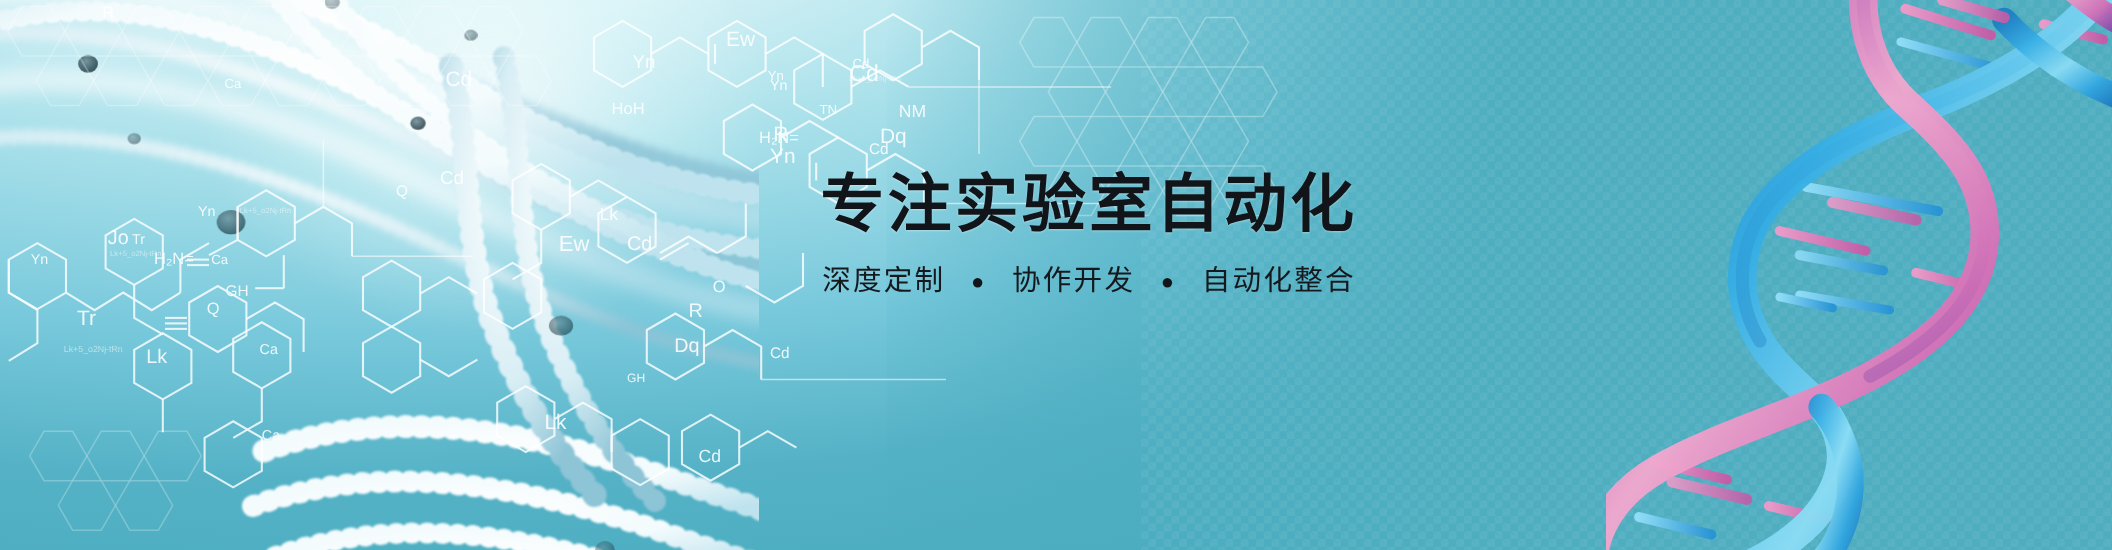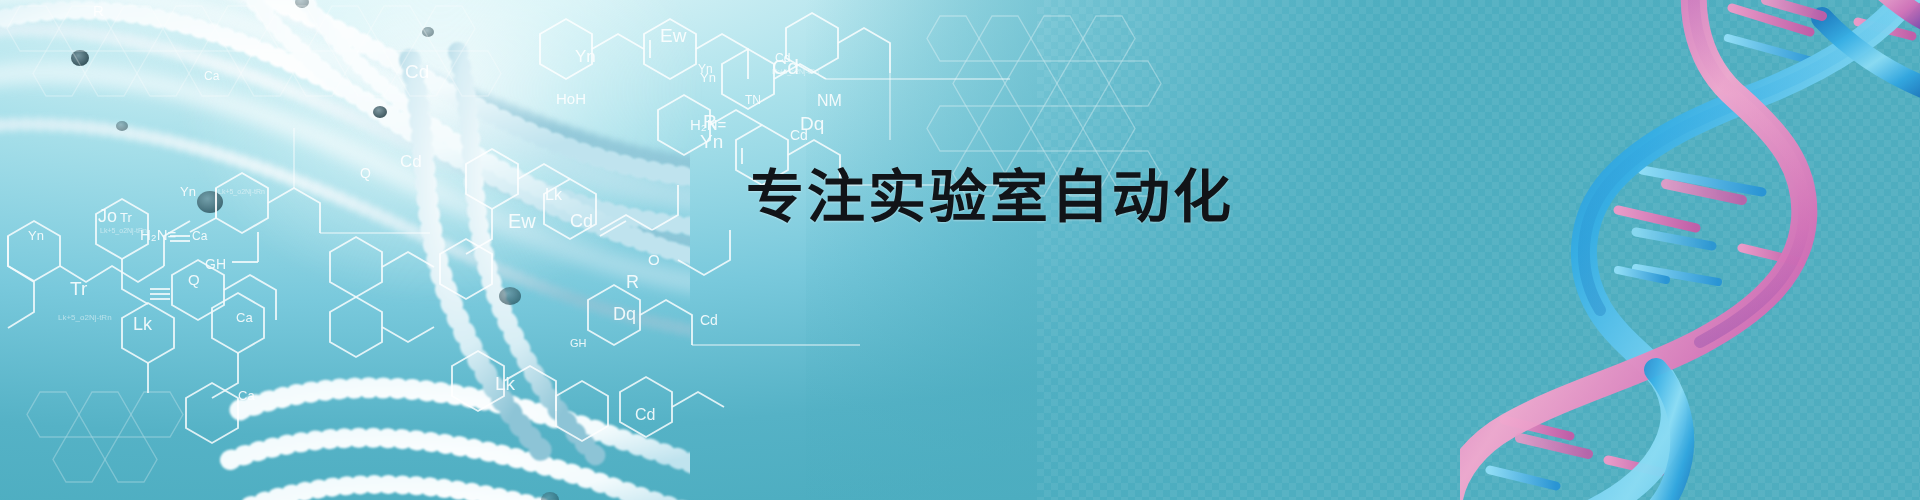--- a/index.html
+++ b/index.html
@@ -42,21 +42,21 @@
 
   
   .chem{position:absolute;top:0;left:0;width:1180px;height:500px;opacity:.92;}
   .chem svg{width:100%;height:100%;display:block;}
 
   
   .helix{position:absolute;top:-30px;right:-10px;width:470px;height:560px;}
   .helix svg{width:100%;height:100%;display:block;}
 
   
-  .textblock{position:absolute;left:0;right:0;top:166px;text-align:center;
+  .textblock{position:absolute;left:0;right:0;top:155px;text-align:center;
     padding-left:60px;}
   .headline{
     margin:0;
     font-size:58px;line-height:1.08;
     font-weight:700;
     color:#111418;
     letter-spacing:3px;
     text-shadow:0 1px 2px rgba(255,255,255,.35);
     font-family:"Liberation Sans","DejaVu Sans",sans-serif;
   }
@@ -431,15 +431,22 @@
         <path d="M 306 30  L 362 46" stroke="url(#rungP)" stroke-width="10" opacity=".95"></path>
         <path d="M 206 214 L 282 230" stroke="url(#rungP)" stroke-width="10" opacity=".9"></path>
         <path d="M 176 262 L 252 276" stroke="url(#rungB)" stroke-width="9" opacity=".9"></path>
         <path d="M 60 468  L 128 484" stroke="url(#rungP)" stroke-width="10" opacity=".9"></path>
       </g>
     </svg>
   </div>
 
   <div class="textblock">
     <h1 class="headline">专注实验室自动化</h1>
+    <p class="subline">
+      <span class="sub-item">深度定制</span>
+      <span class="sub-dot">●</span>
+      <span class="sub-item">协作开发</span>
+      <span class="sub-dot">●</span>
+      <span class="sub-item">自动化整合</span>
+    </p>
   </div>
 
 </div>
 
 </body></html>

